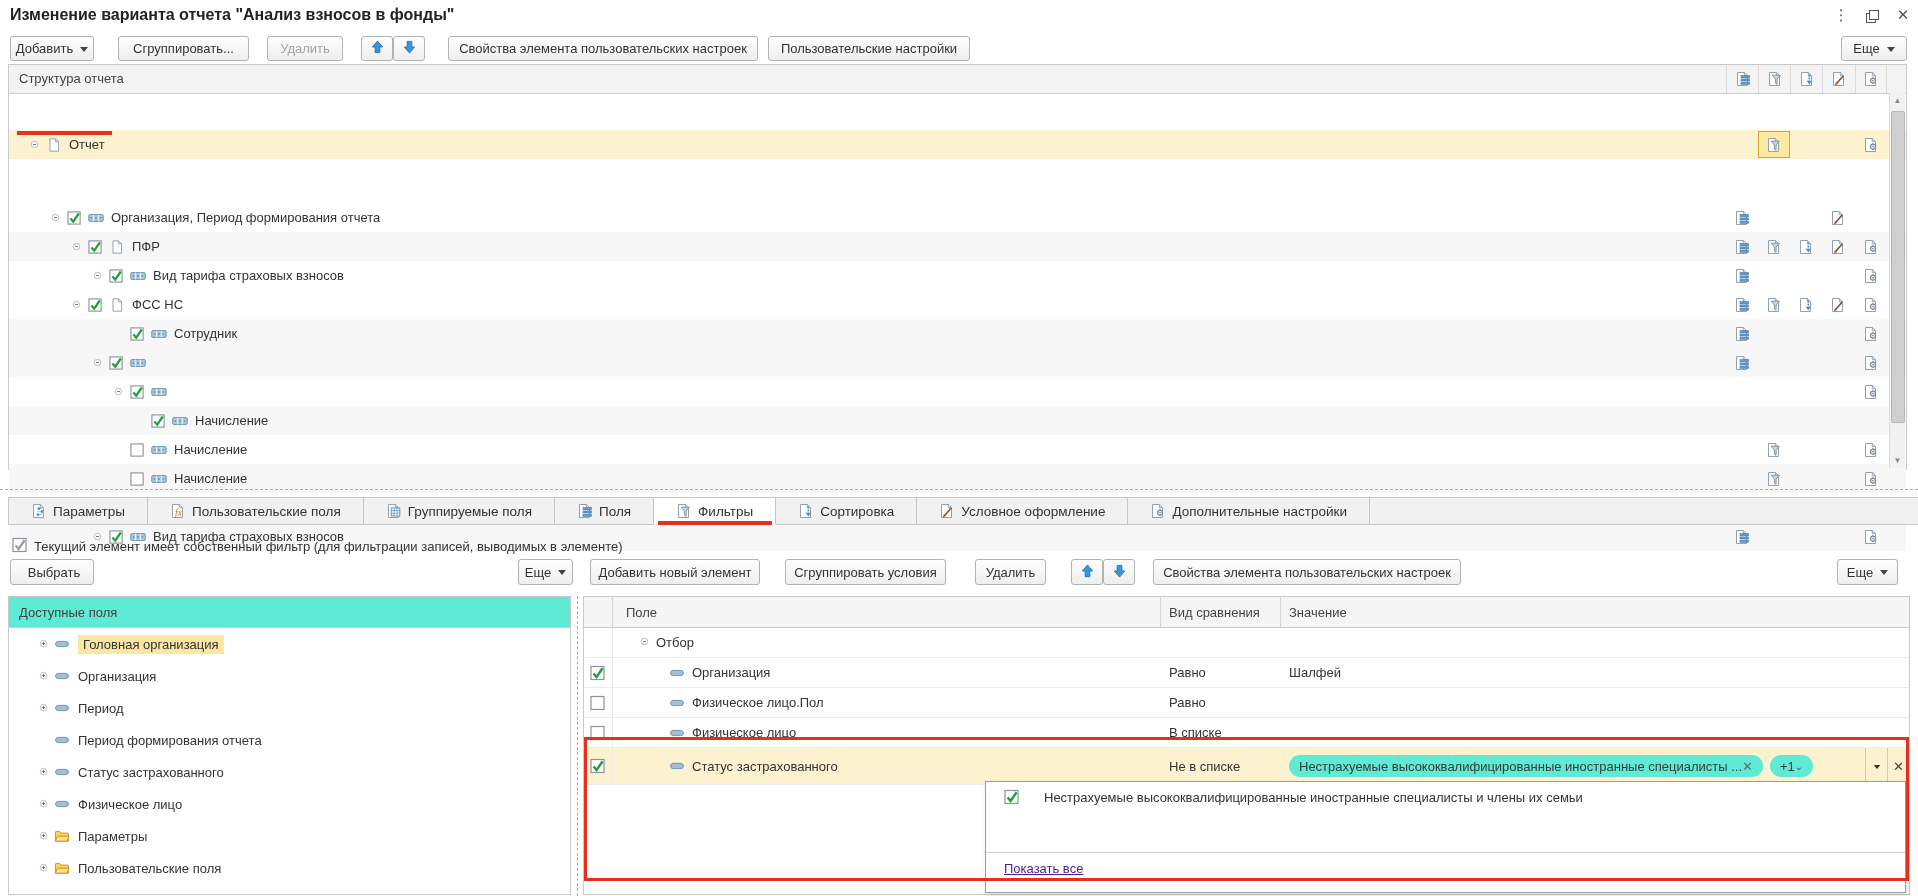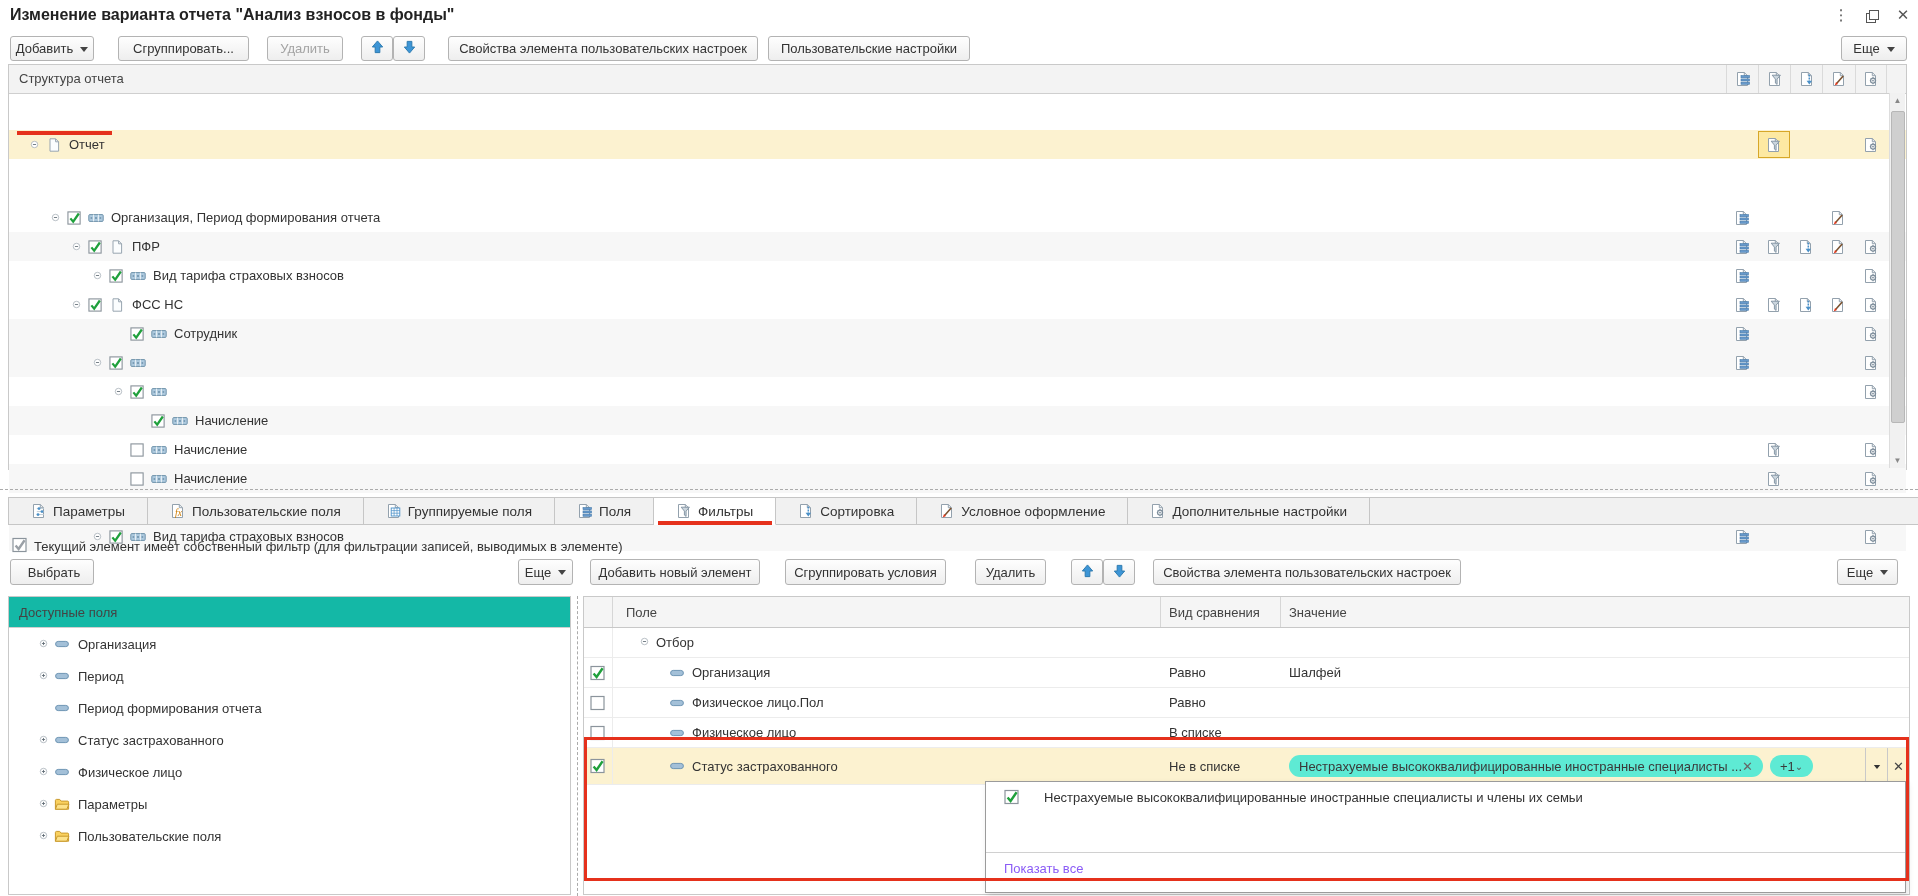--- a/index.html
+++ b/index.html
@@ -47,21 +47,21 @@
   .tab:first-child{border-left:1px solid #c6c6c6;}
   .tab.active{background:#fff;margin-bottom:-1px;border-bottom:1px solid #fff;}
   .tab-underline{height:4px;background:#e5311c;top:521px;z-index:70;}
   
   .ownfilter{left:12px;top:537px;display:flex;align-items:center;gap:6px;color:#333;}
   
   .btn2{height:26px;}
   
   .panel{border:1px solid #c9c9c9;background:#fff;}
   .left-panel{left:8px;top:596px;width:563px;height:299px;}
-  .lp-header{height:30px;background:#14b8a6;border-bottom:1px solid #cfcfcf;display:flex;align-items:center;padding-left:10px;color:#444;}
+  .lp-header{height:30px;background:#5eead4;border-bottom:1px solid #cfcfcf;display:flex;align-items:center;padding-left:10px;color:#444;}
   .lp-item{height:32px;display:flex;align-items:center;padding-left:29px;}
   .lp-item .exp{margin-right:5px;}
   .lp-item .nicon{margin-right:8px;}
   .hl-yellow{background:#fbe7a3;padding:2px 5px;}
   .right-panel{left:583px;top:596px;width:1327px;height:299px;}
   .rp-header{display:flex;height:30px;background:#f5f5f5;border-bottom:1px solid #c8c8c8;color:#444;}
   .rp-header .c{box-sizing:border-box;border-right:1px solid #d6d6d6;display:flex;align-items:center;}
   .rp-row{position:relative;display:flex;height:29px;border-bottom:1px solid #ececec;align-items:center;}
   .c0{width:29px;flex:none;display:flex;align-items:center;justify-content:center;border-right:1px solid #ececec;height:100%;box-sizing:border-box;}
   .c1{width:548px;flex:none;display:flex;align-items:center;height:100%;box-sizing:border-box;}
@@ -71,21 +71,21 @@
   .chip{display:inline-flex;align-items:center;gap:0;background:#5eead4;border-radius:11px;height:22px;padding:0 10px;white-space:nowrap;color:#3a3a3a;}
   .chip .x{color:#666;font-size:13px;cursor:default;}
   .chev{font-size:10px;color:#555;}
   .row-end{position:absolute;right:0;top:0;height:100%;display:flex;align-items:stretch;}
   .mini{width:21px;display:flex;align-items:center;justify-content:center;border-left:1px solid #c9c9c9;color:#444;cursor:default;}
   .mini .caret{border-top-color:#333;margin-top:4px;transform:scale(.8);}
   
   .dropdown{left:985px;top:781px;width:921px;height:112px;background:#fff;border:1px solid #9b9b9b;z-index:50;box-shadow:2px 3px 6px rgba(0,0,0,.12);}
   .dd-item{height:30px;display:flex;align-items:center;padding-left:18px;gap:24px;}
   .dd-sep{position:absolute;left:0;right:0;top:70px;border-top:1px solid #d0d0d0;}
-  .dd-link{position:absolute;left:18px;top:79px;color:#8b5cf6;cursor:pointer;}
+  .dd-link{position:absolute;left:18px;top:79px;color:#4c1d95;text-decoration:underline;cursor:pointer;}
   
   .annot{border:3px solid #e5311c;z-index:60;pointer-events:none;}
   .annot-line{background:#e5311c;z-index:60;pointer-events:none;}
 </style>
 </head>
 <body>
 
 <div class="screen">
 
   <div class="abs title">Изменение варианта отчета "Анализ взносов в фонды"</div>
@@ -896,20 +896,33 @@
           <span class="exp"><svg width="11" height="11" viewBox="0 0 16 16">
               <circle cx="8" cy="8" r="4.7" fill="#fff" stroke="#9aa4ad"></circle>
               <path d="M5.7 8h4.6" stroke="#5a6670" stroke-width="1.2"></path>
               <path d="M8 5.7v4.6" stroke="#5a6670" stroke-width="1.2"></path>
             </svg></span>
           <span class="nicon">
             <svg width="16" height="16" viewBox="0 0 16 16" xmlns="http://www.w3.org/2000/svg">
               <rect x="1.6" y="5.4" width="12.8" height="5.2" rx="2.6" fill="#a3c0d8" stroke="#6e95b4"></rect>
             </svg>
           </span>
+          <span class="hl-yellow">Головная организация</span>
+        </div>
+        <div class="lp-item">
+          <span class="exp"><svg width="11" height="11" viewBox="0 0 16 16">
+              <circle cx="8" cy="8" r="4.7" fill="#fff" stroke="#9aa4ad"></circle>
+              <path d="M5.7 8h4.6" stroke="#5a6670" stroke-width="1.2"></path>
+              <path d="M8 5.7v4.6" stroke="#5a6670" stroke-width="1.2"></path>
+            </svg></span>
+          <span class="nicon">
+            <svg width="16" height="16" viewBox="0 0 16 16" xmlns="http://www.w3.org/2000/svg">
+              <rect x="1.6" y="5.4" width="12.8" height="5.2" rx="2.6" fill="#a3c0d8" stroke="#6e95b4"></rect>
+            </svg>
+          </span>
           <span>Организация</span>
         </div>
         <div class="lp-item">
           <span class="exp"><svg width="11" height="11" viewBox="0 0 16 16">
               <circle cx="8" cy="8" r="4.7" fill="#fff" stroke="#9aa4ad"></circle>
               <path d="M5.7 8h4.6" stroke="#5a6670" stroke-width="1.2"></path>
               <path d="M8 5.7v4.6" stroke="#5a6670" stroke-width="1.2"></path>
             </svg></span>
           <span class="nicon">
             <svg width="16" height="16" viewBox="0 0 16 16" xmlns="http://www.w3.org/2000/svg">

